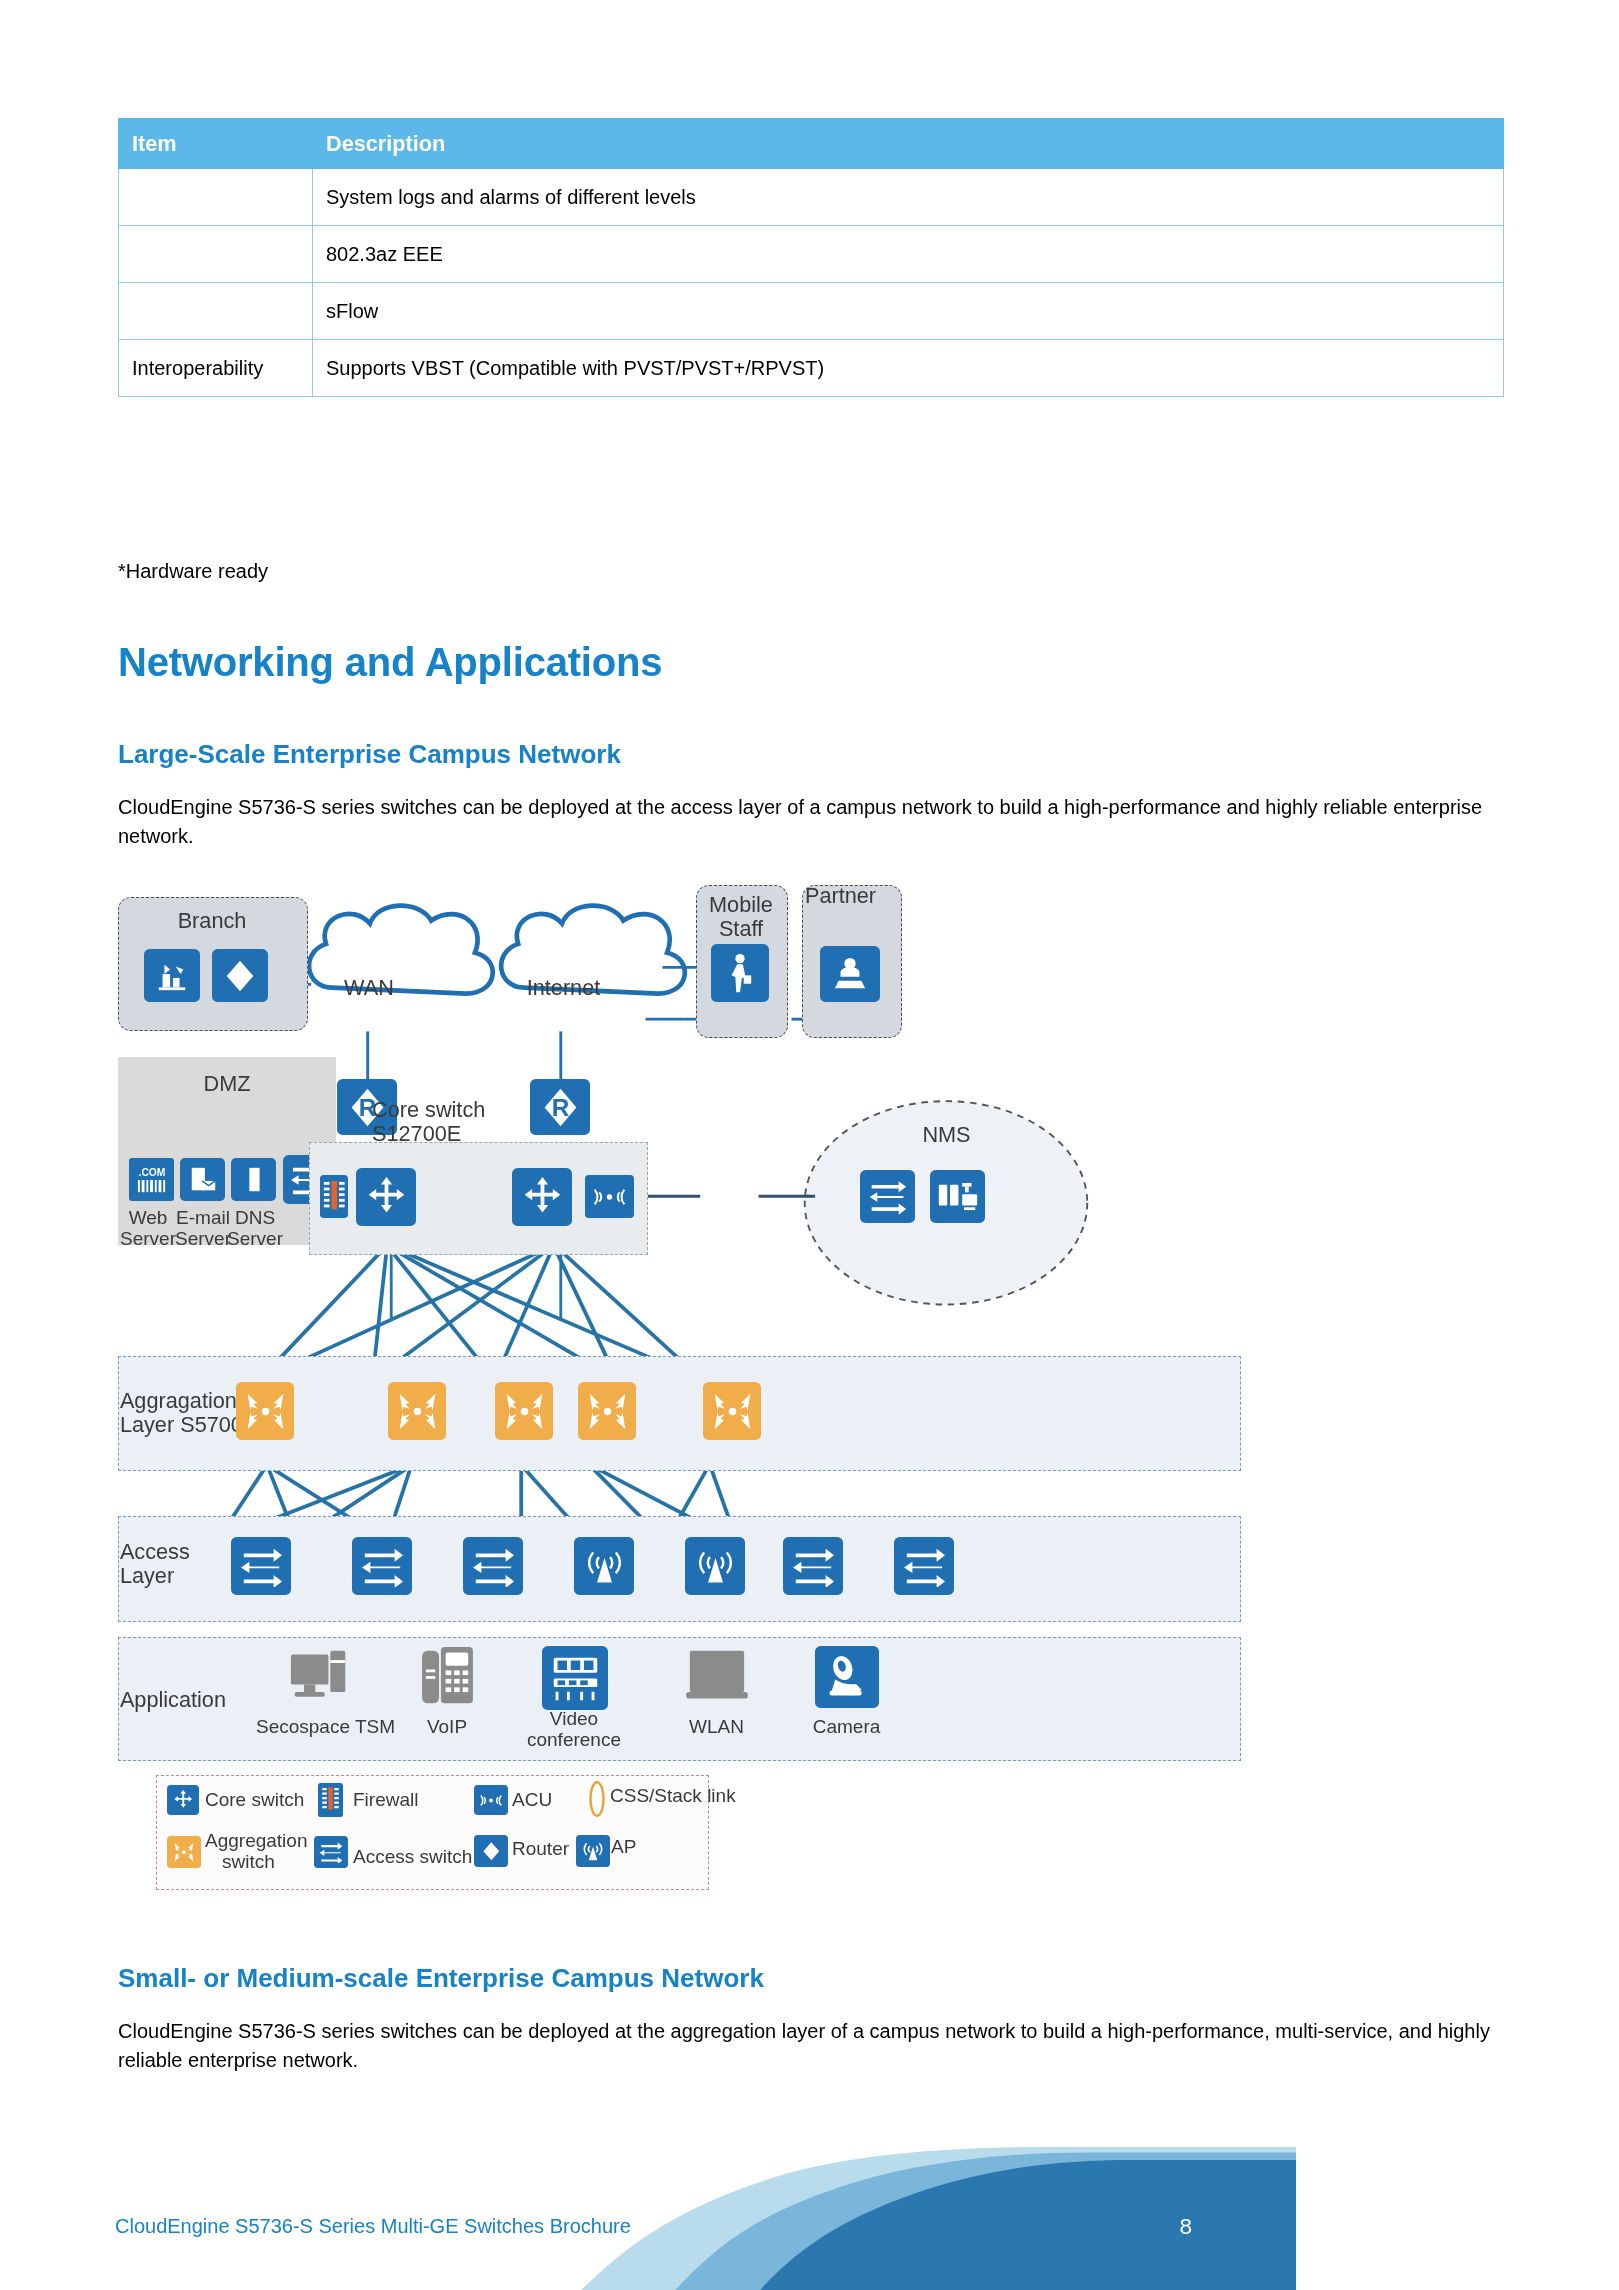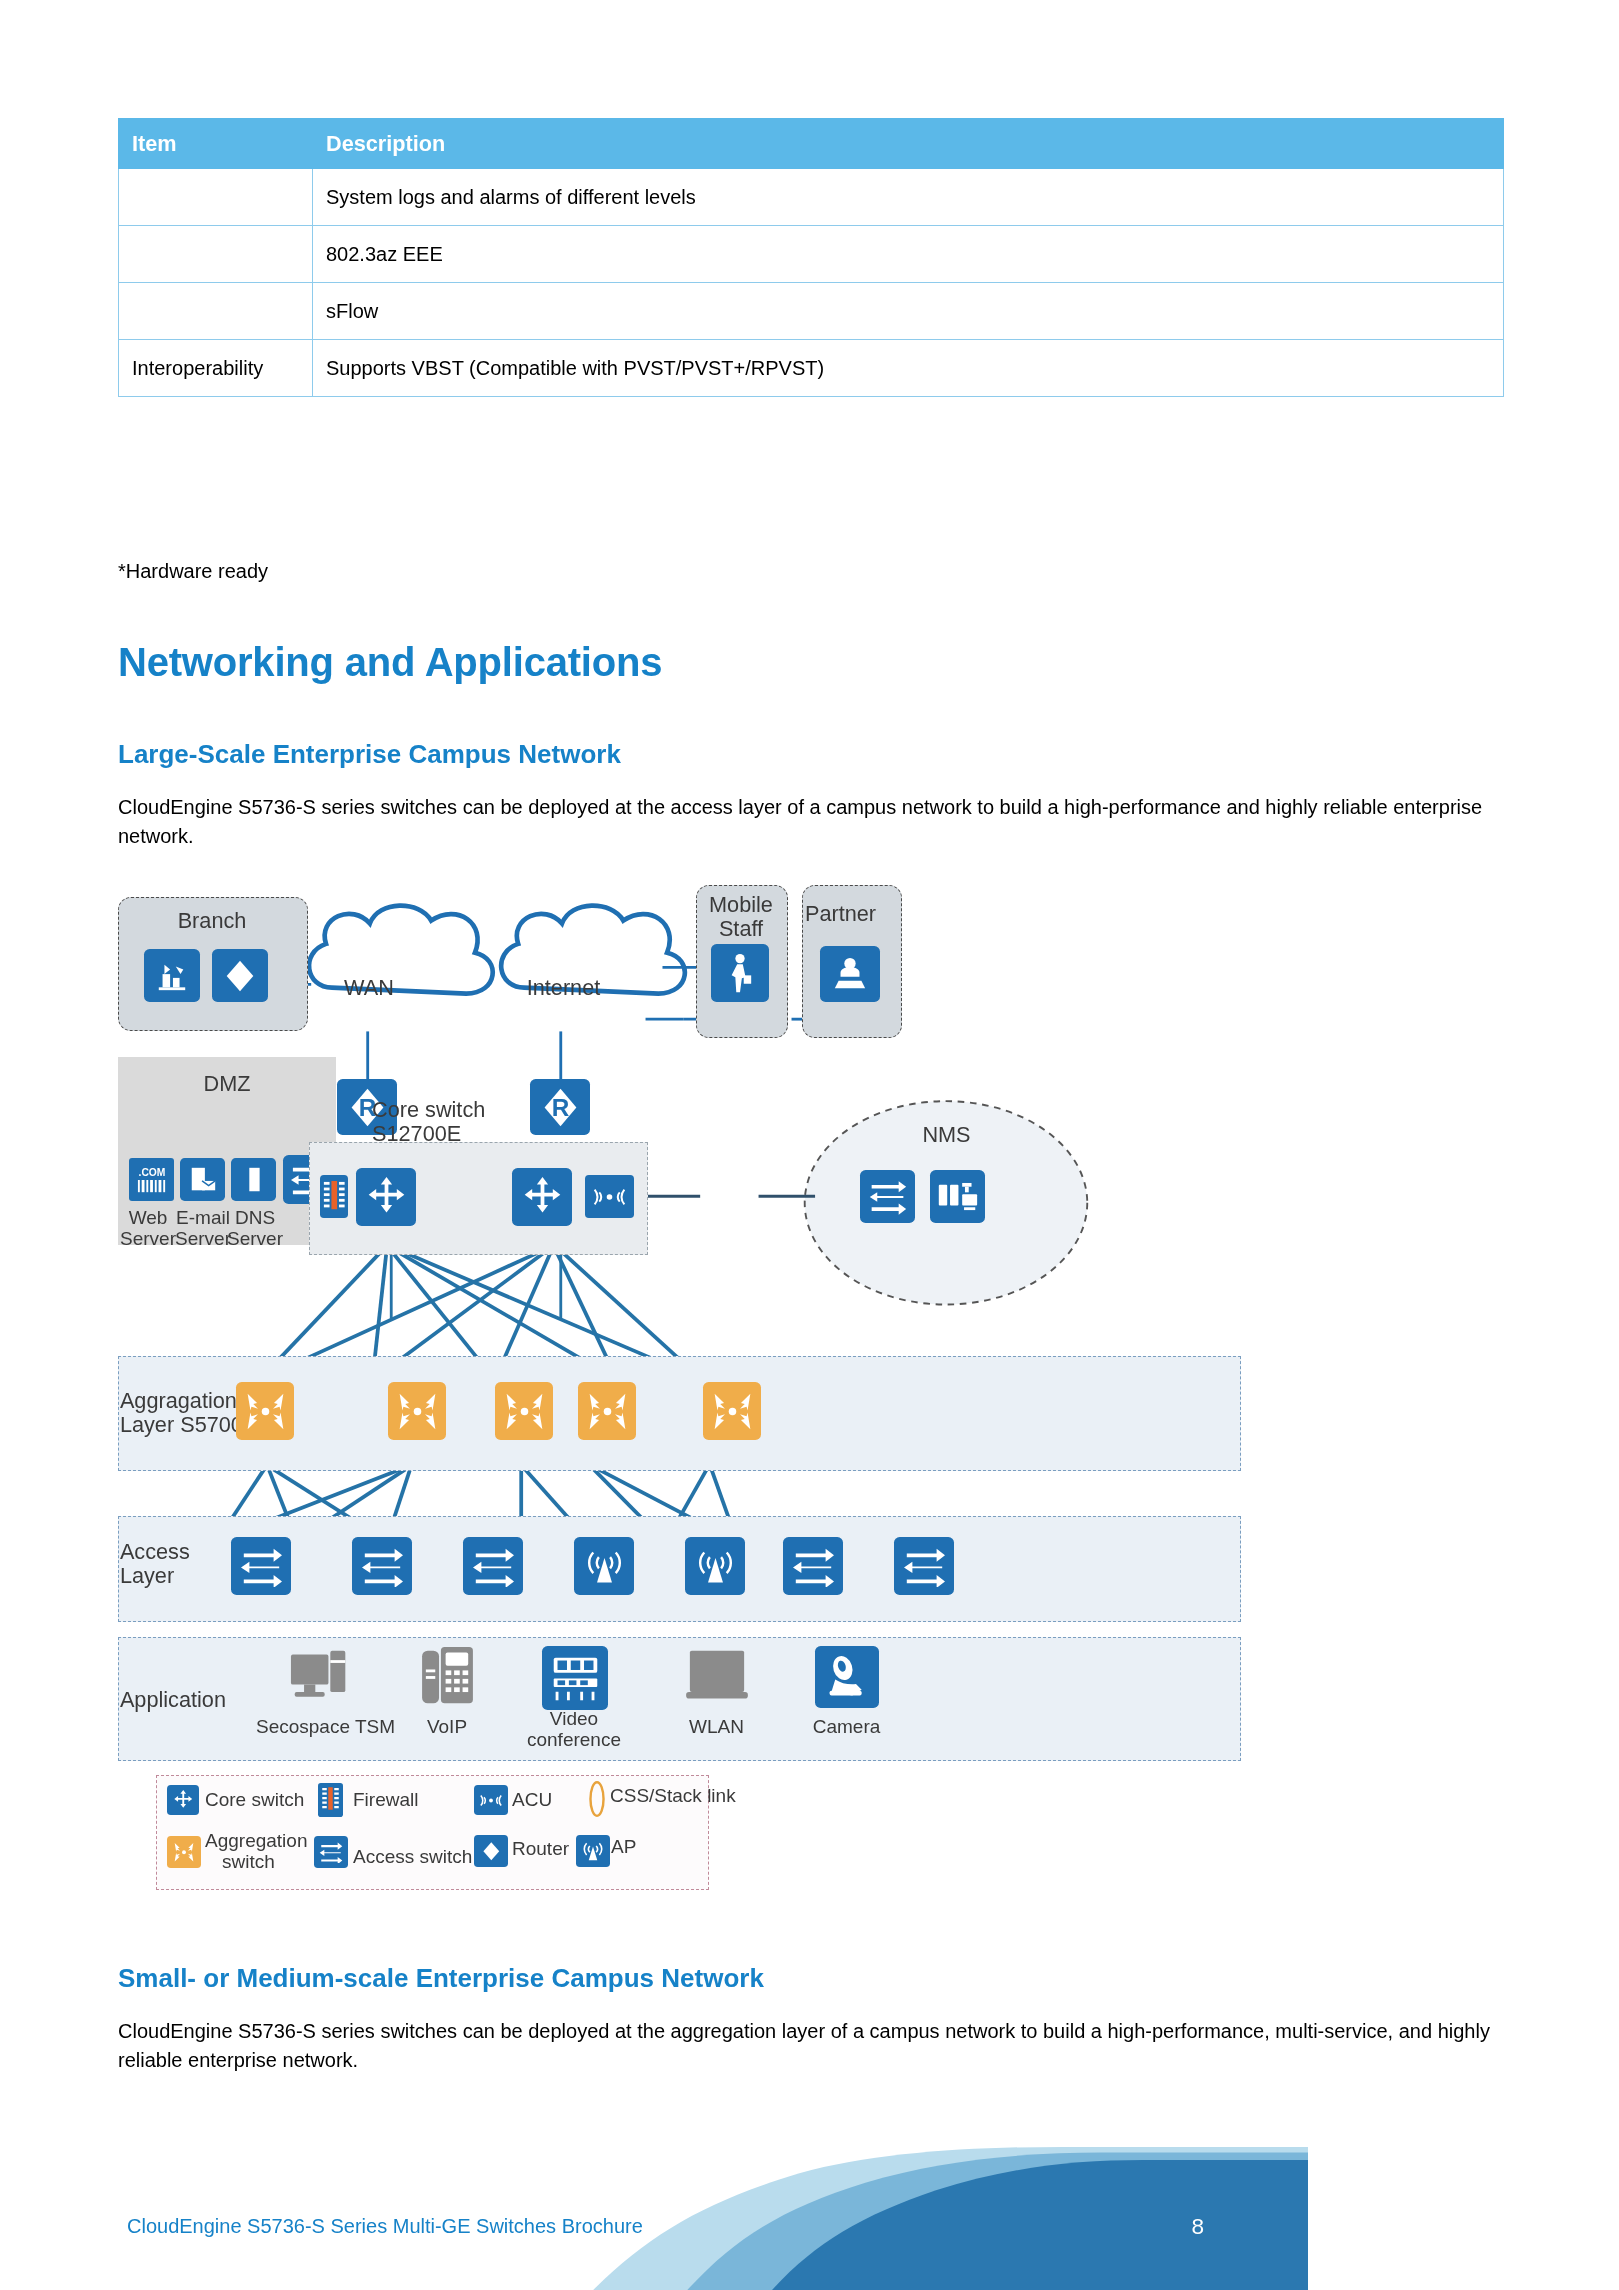--- a/index.html
+++ b/index.html
@@ -14,21 +14,21 @@
 
   
   .note{position:absolute;left:118px;top:560px;font-size:20px;}
   h1.section{position:absolute;left:118px;top:640px;margin:0;font-size:40px;font-weight:bold;color:#1682c8;letter-spacing:-0.2px;}
   h2.sub1{position:absolute;left:118px;top:739px;margin:0;font-size:26px;font-weight:bold;color:#1682c8;}
   .para1{position:absolute;left:118px;top:793px;width:1384px;font-size:20px;line-height:1.45;}
   h2.sub2{position:absolute;left:118px;top:1963px;margin:0;font-size:26px;font-weight:bold;color:#1682c8;}
   .para2{position:absolute;left:118px;top:2017px;width:1384px;font-size:20px;line-height:1.45;}
 
   
-  .footer{position:absolute;left:12px;bottom:0;width:1296px;height:146px;overflow:hidden;}
+  .footer{position:absolute;left:0;bottom:0;width:1296px;height:146px;overflow:hidden;}
   .footer svg{position:absolute;right:0;bottom:0;}
   .footer-text{position:absolute;left:115px;bottom:53px;font-size:20px;color:#1682c8;}
   .page-num{position:absolute;right:104px;bottom:51px;font-size:22.6px;color:#fff;}
 
   
   .diagram{position:absolute;left:118px;top:876px;width:1121px;height:1069px;}
   .diagram svg{position:absolute;left:0;top:0;}
   .dg-label{position:absolute;font-size:21.7px;color:#3a3a3a;white-space:nowrap;text-align:center;line-height:1.12;}
   .dg-label.small{font-size:19px;}
   .icon{position:absolute;background:#1f6fb2;border-radius:5.6px;display:flex;align-items:center;justify-content:center;}
@@ -192,21 +192,21 @@
   </div>
   <div class="icon" style="left:593px;top:68px;width:58px;height:58px;">
     <svg width="28" height="41" viewBox="0 0 30 44">
         <circle cx="15" cy="6" r="5" fill="#fff"></circle>
         <path d="M12 12h6l3 14-4 1-2 15h-4l-1-16-4-2z" fill="#fff"></path>
         <path d="M19 24h8v9h-8z" fill="#fff"></path>
       </svg>
   </div>
 
   <div class="zone" style="left:684px;top:9.4px;width:98px;height:151px;"></div>
-  <div class="dg-label" style="left:684px;top:26px;width:77px;">Partner</div>
+  <div class="dg-label" style="left:684px;top:8px;width:77px;">Partner</div>
   <div class="icon" style="left:702px;top:70px;width:60px;height:56px;">
     <svg width="38" height="36" viewBox="0 0 40 38">
         <circle cx="20" cy="8" r="6" fill="#fff"></circle>
         <path d="M10 18c0-4 4-6 10-6s10 2 10 6v4H10z" fill="#fff"></path>
         <path d="M8 26h24l4 8H4z" fill="#fff"></path>
       </svg>
   </div>
 
   <div class="icon" style="left:219px;top:203px;width:60px;height:56px;">
     <svg width="45" height="43" viewBox="0 0 48 46">

